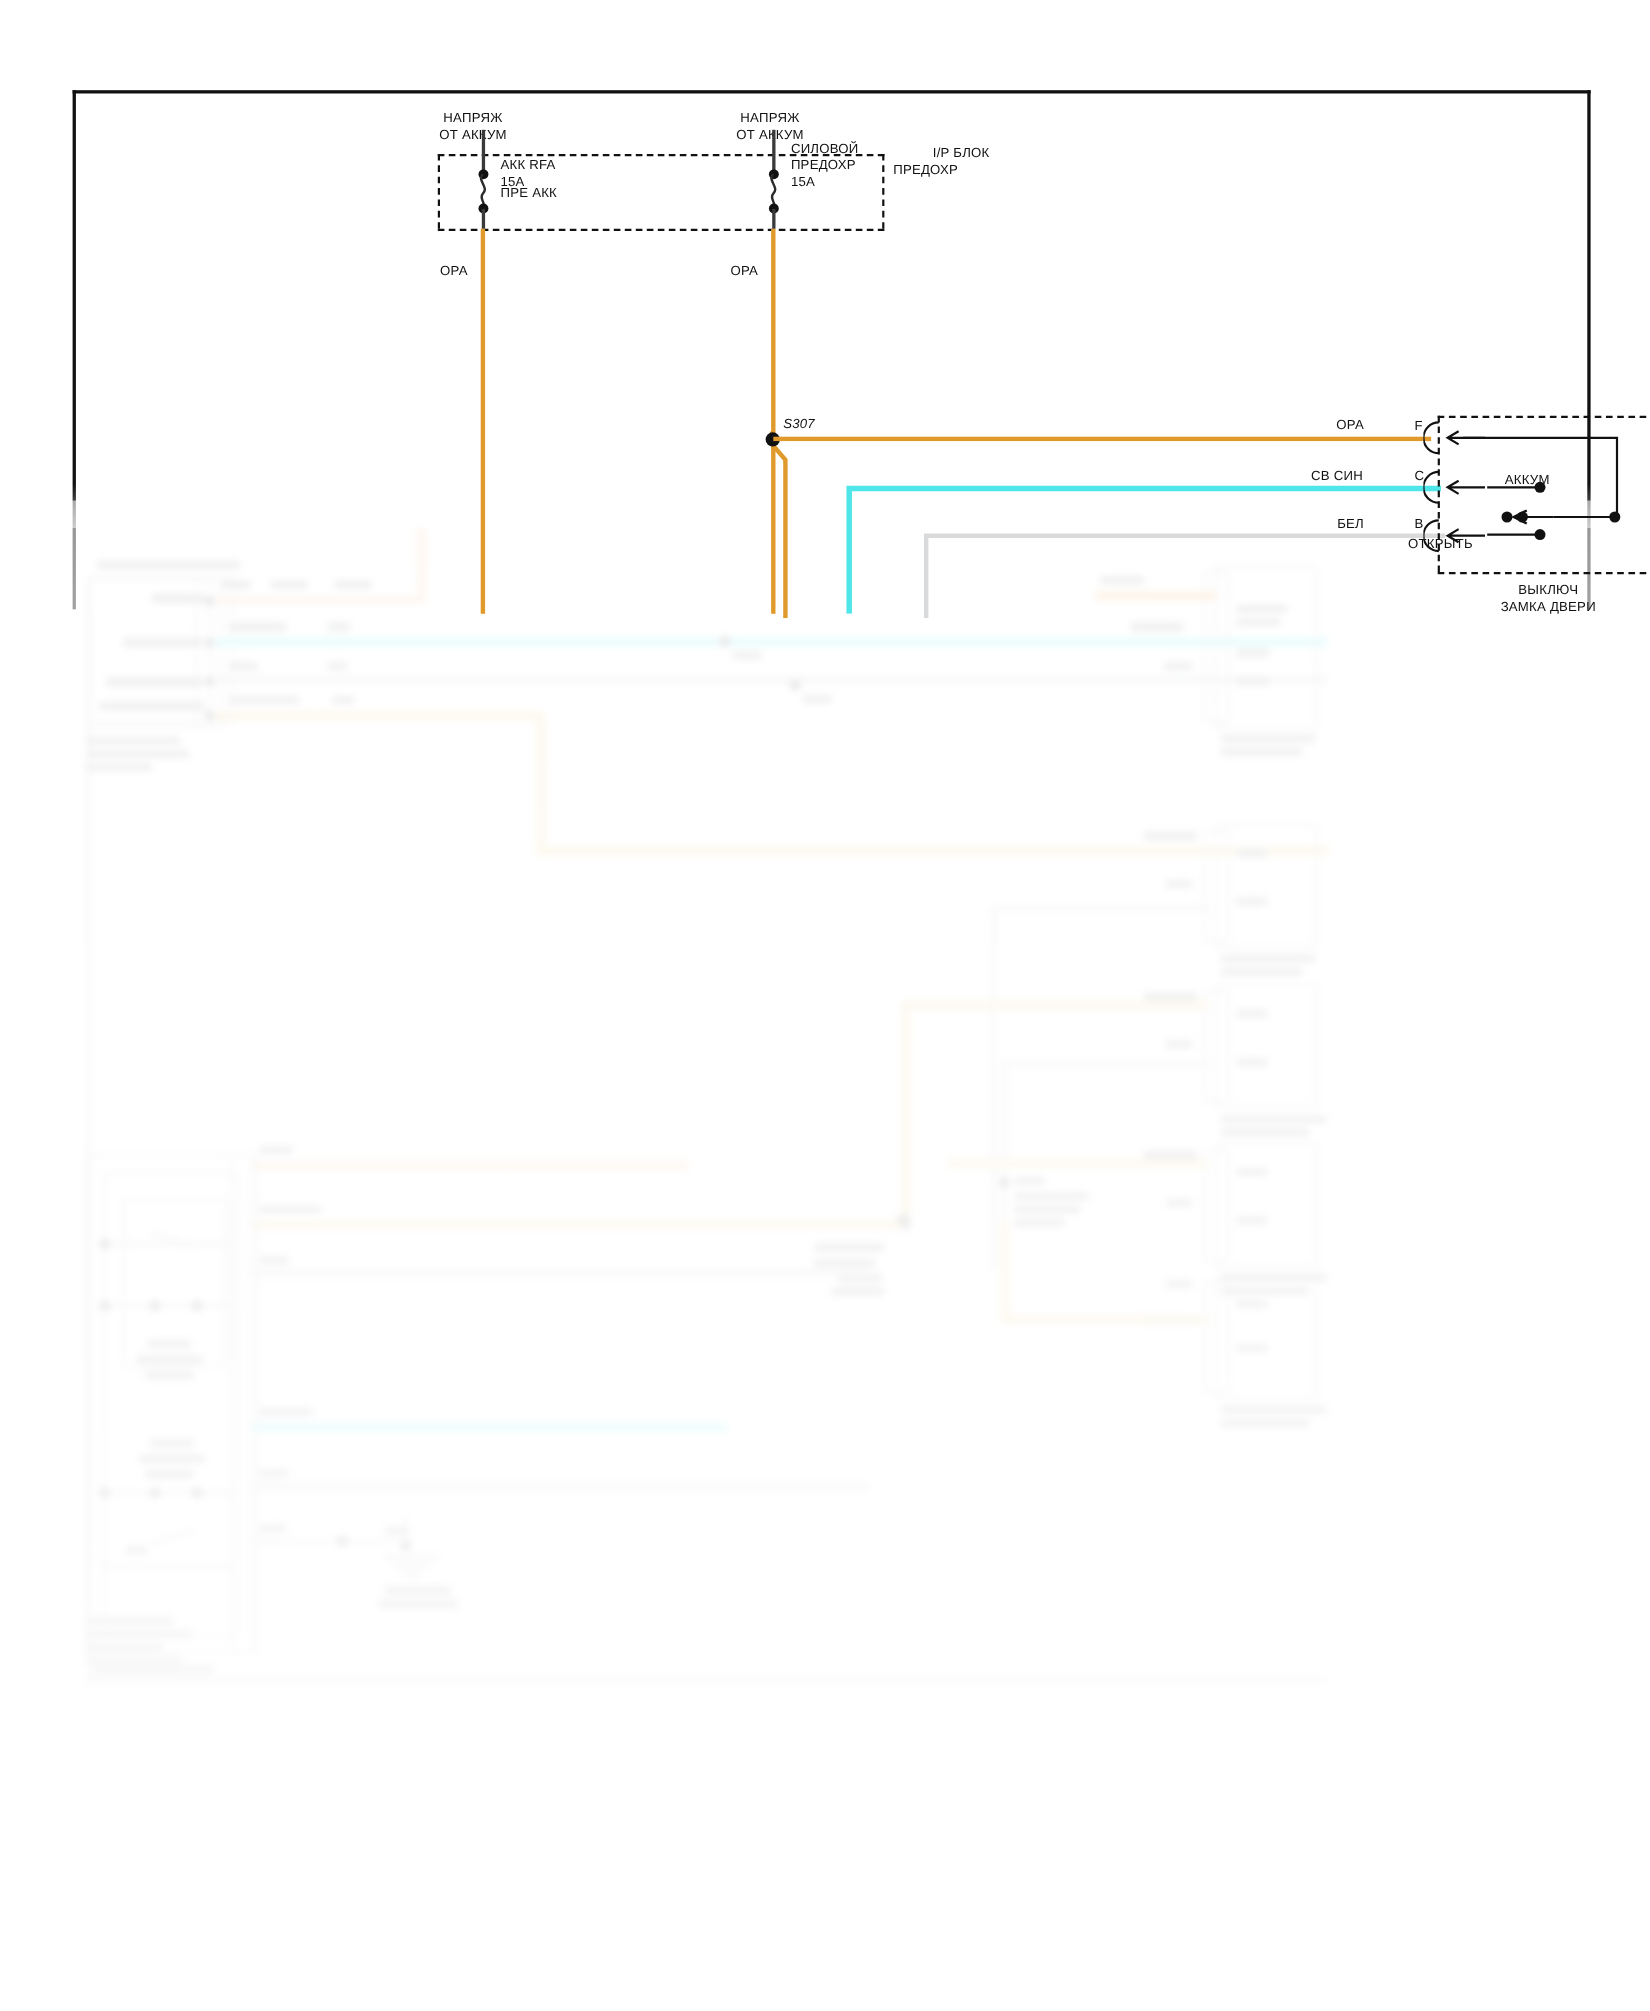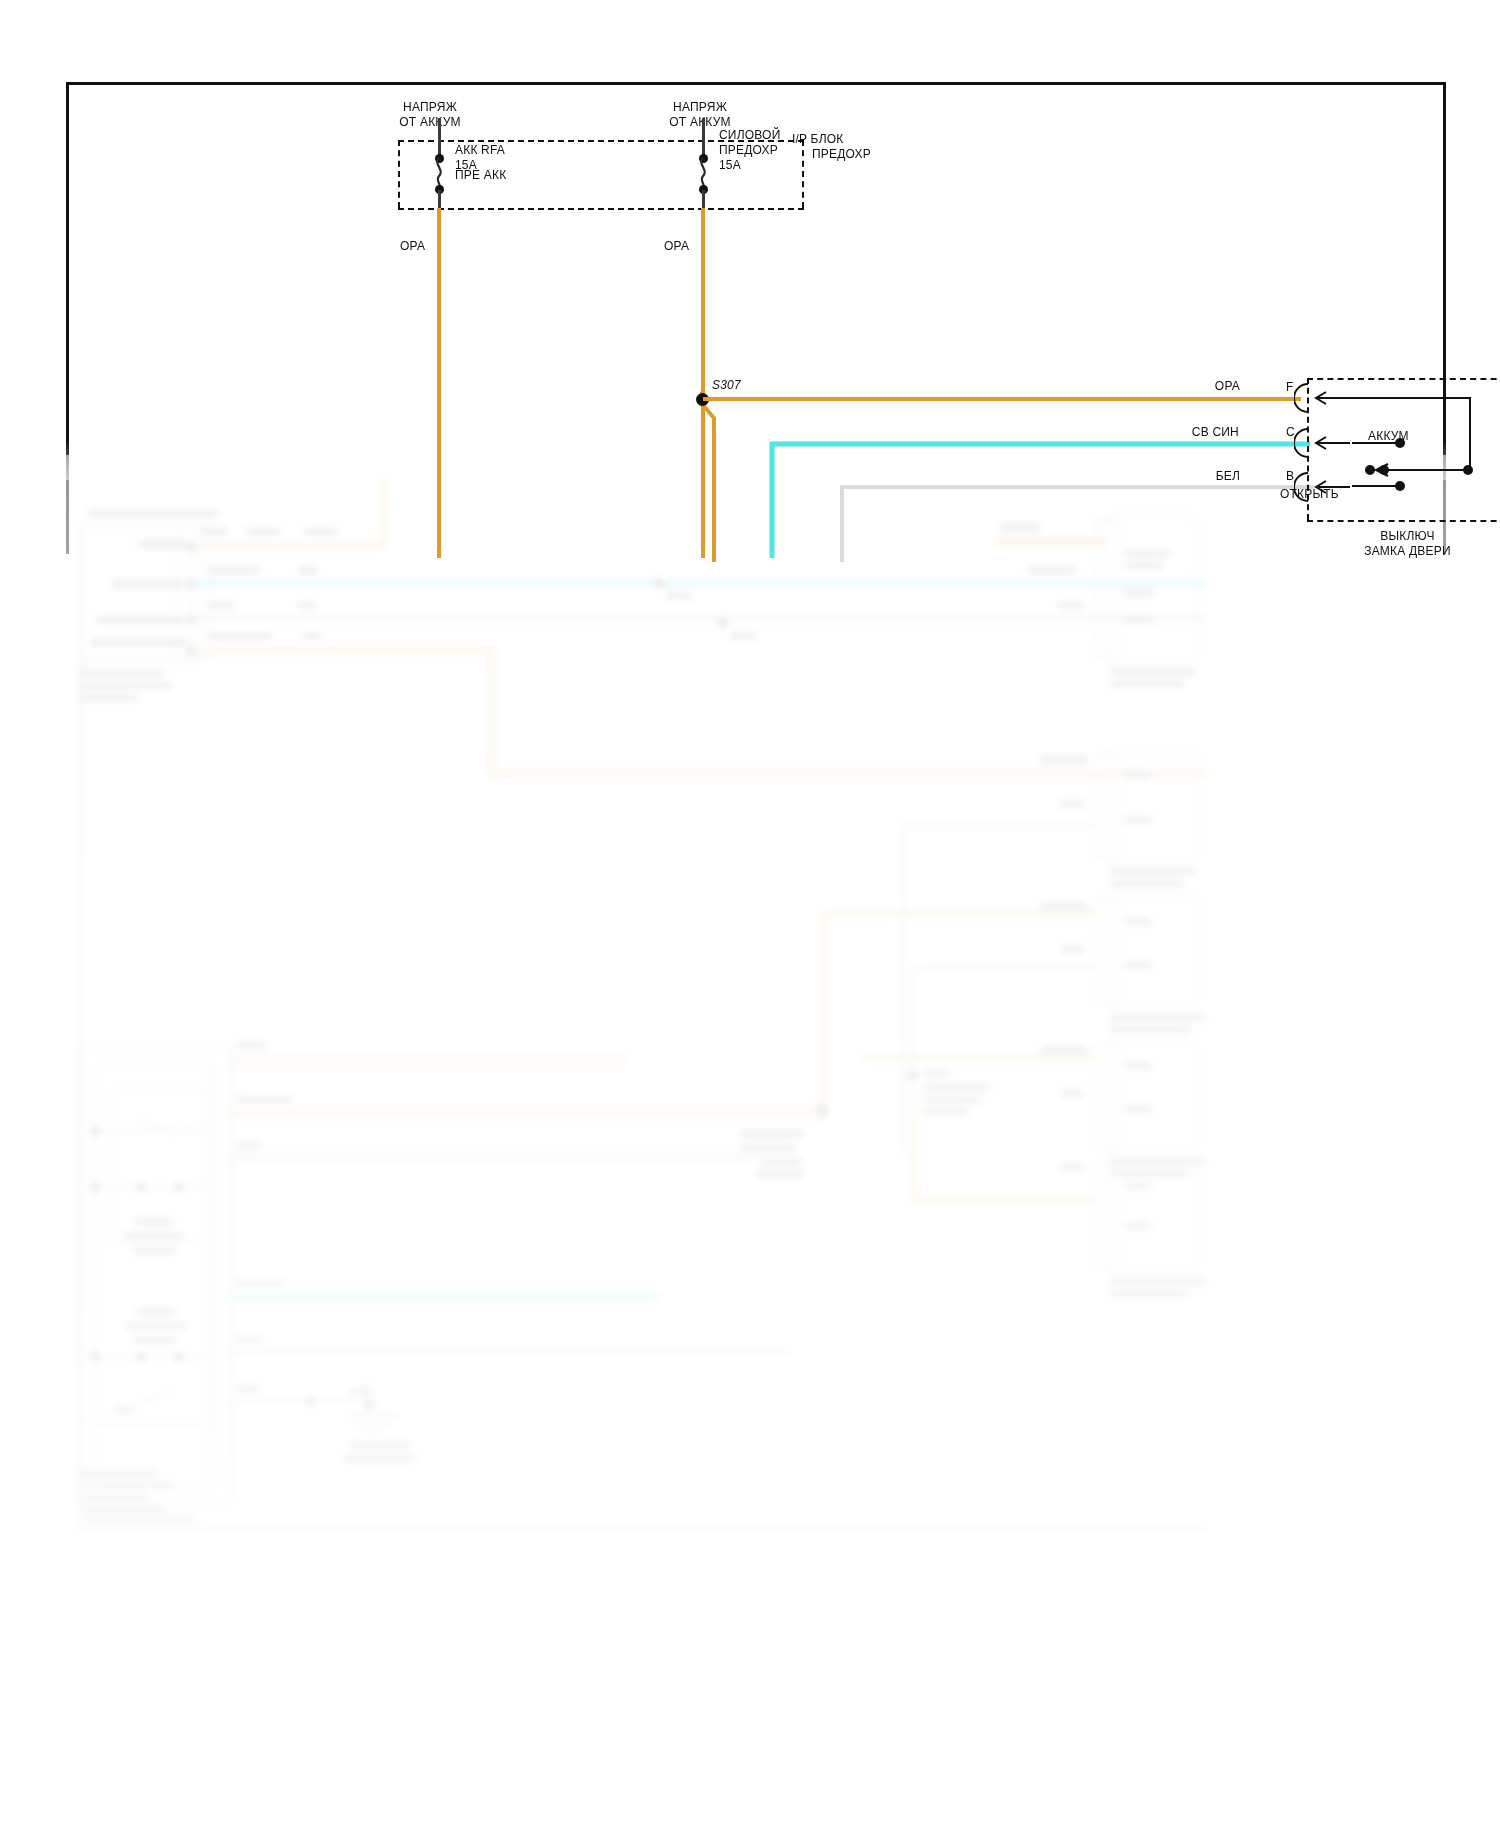--- a/index.html
+++ b/index.html
@@ -247,21 +247,21 @@
   <div id="veil-top"></div>
   <div id="veil"></div>
 
   <div style="position:absolute;left:0;top:0;width:1500px;height:560px;">
 
     <div class="dash-h" style="left:398px;top:140px;width:406px;"></div>
     <div class="dash-h" style="left:398px;top:208px;width:406px;"></div>
     <div class="dash-v" style="left:398px;top:140px;height:68px;"></div>
     <div class="dash-v" style="left:802px;top:140px;height:68px;"></div>
 
-    <div class="lbl" style="left:792px;top:132px;">I/P БЛОК</div>
+    <div class="lbl" style="left:848px;top:132px;">I/P БЛОК</div>
     <div class="lbl" style="left:812px;top:147px;">ПРЕДОХР</div>
 
     <div class="lbl c" style="left:375px;top:100px;width:110px;">НАПРЯЖ</div>
     <div class="lbl c" style="left:375px;top:115px;width:110px;">ОТ АККУМ</div>
 
     <div class="wire wv blk" style="left:438px;top:118px;width:3px;height:22px;"></div>
     <div class="wire wv blk" style="left:438px;top:140px;width:3px;height:18px;"></div>
     <div class="dot" style="left:435px;top:154px;"></div>
     <svg class="fuse" style="left:432px;top:158px;" viewBox="0 0 14 30">
       <path d="M7 0 C 1 6, 13 12, 7 18 C 3 23, 10 26, 7 30" stroke="#2b2b2b" stroke-width="2.2" fill="none"></path>

